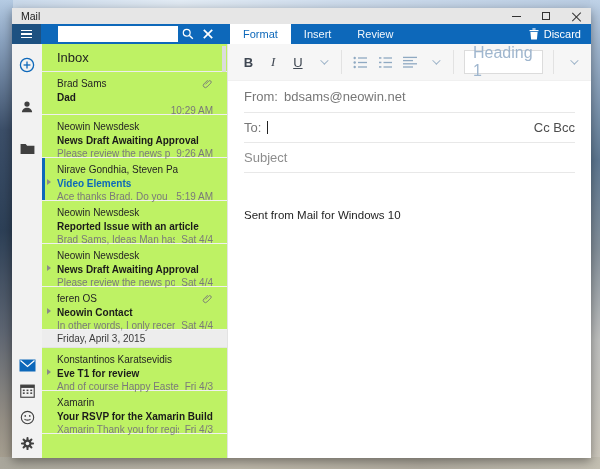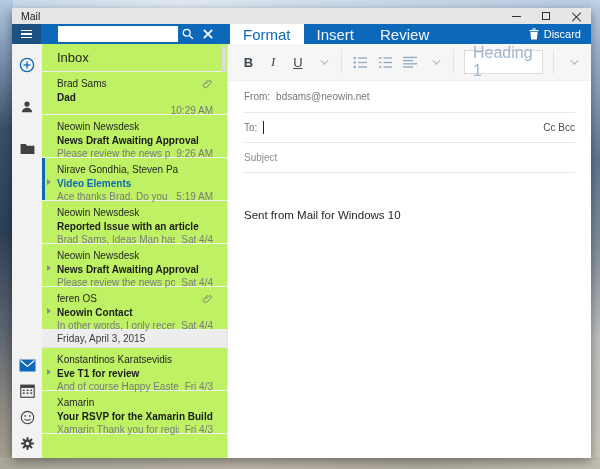--- a/index.html
+++ b/index.html
@@ -38,21 +38,21 @@
 
   
   .commandbar { height:20px; background:#0d68ba; display:flex; align-items:stretch; flex:none; color:#fff; }
   .hamburger { width:29px; background:#1d5181; display:flex; flex-direction:column;
     align-items:center; justify-content:center; gap:2px; }
   .hamburger i { display:block; width:11px; height:1.6px; background:#fff; }
   .searchbox { margin:2px 0 2px 17px; width:120px; height:16px; background:#fff;
     border:none; outline:none; font-size:10px; padding:0 4px; align-self:center; }
   .bar-icon-btn { width:20px; display:flex; align-items:center; justify-content:center; }
   .tabs { display:flex; margin-left:12px; }
-  .tab { padding:0 13px; display:flex; align-items:center; font-size:15px; color:rgba(255,255,255,.95); }
+  .tab { padding:0 13px; display:flex; align-items:center; font-size:11px; color:rgba(255,255,255,.95); }
   .tab.active { background:#fff; color:#0d68ba; }
   .bar-spacer { flex:1; }
   .action { display:flex; align-items:center; gap:5px; font-size:11px; padding:0 10px; }
 
   
   .main { flex:1; display:flex; min-height:0; }
 
   
   .rail { width:30px; background:#f2f2f2; display:flex; flex-direction:column; align-items:center;
     padding:8px 0 2px; flex:none; }
@@ -89,21 +89,21 @@
     font-size:13px; color:#3f4752; }
   .fmt-b { font-weight:bold; }
   .fmt-i { font-style:italic; font-family:"Liberation Serif",serif; }
   .fmt-u { text-decoration:underline; }
   .chev { width:6px; height:6px; border-right:1.4px solid #9db3c9; border-bottom:1.4px solid #9db3c9;
     transform:rotate(45deg) translateY(-2px); }
   .vsep { width:1px; height:24px; background:#e2e2e2; margin:0 6px; flex:none; }
   .heading-box { width:80px; height:24px; border:1px solid #dcdcdc; background:#fff; color:#9fb6ce;
     font-size:16px; display:flex; align-items:center; padding-left:8px; margin:0 4px; }
   .fieldrow { margin:0 16px; border-bottom:1px solid #e8e8e8; display:flex; align-items:center;
-    font-size:10px; color:#777; flex:none; }
+    font-size:13px; color:#777; flex:none; }
   .row-from { height:32px; gap:6px; }
   .row-to { height:30px; }
   .row-subject { height:30px; color:#8d8d8d; }
   .cursor { display:inline-block; width:1px; height:13px; background:#222; margin-left:6px; }
   .ccbcc { margin-left:auto; color:#4d4d4d; }
   .body-area { flex:1; padding:36px 16px 8px; font-size:11.5px; color:#1f1f1f; }
   svg { display:block; }
 </style>
 </head>
 <body>

